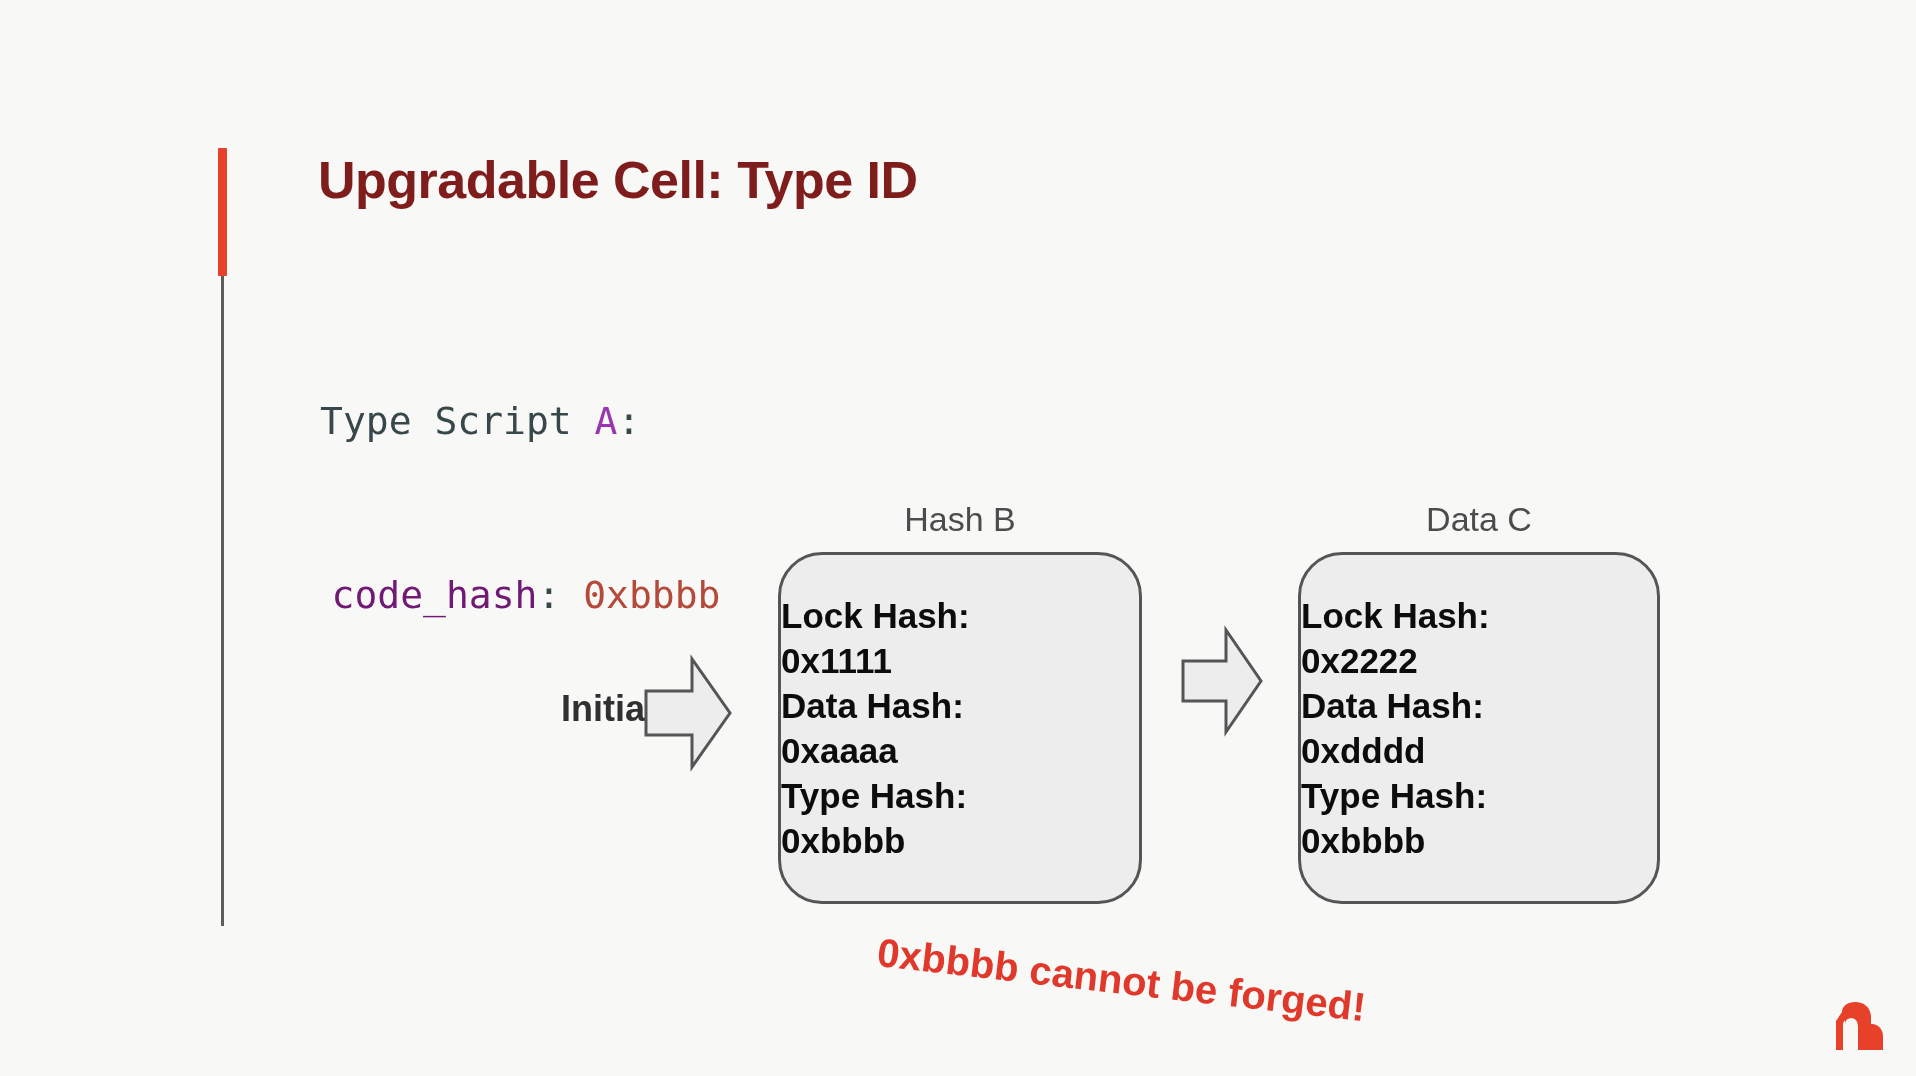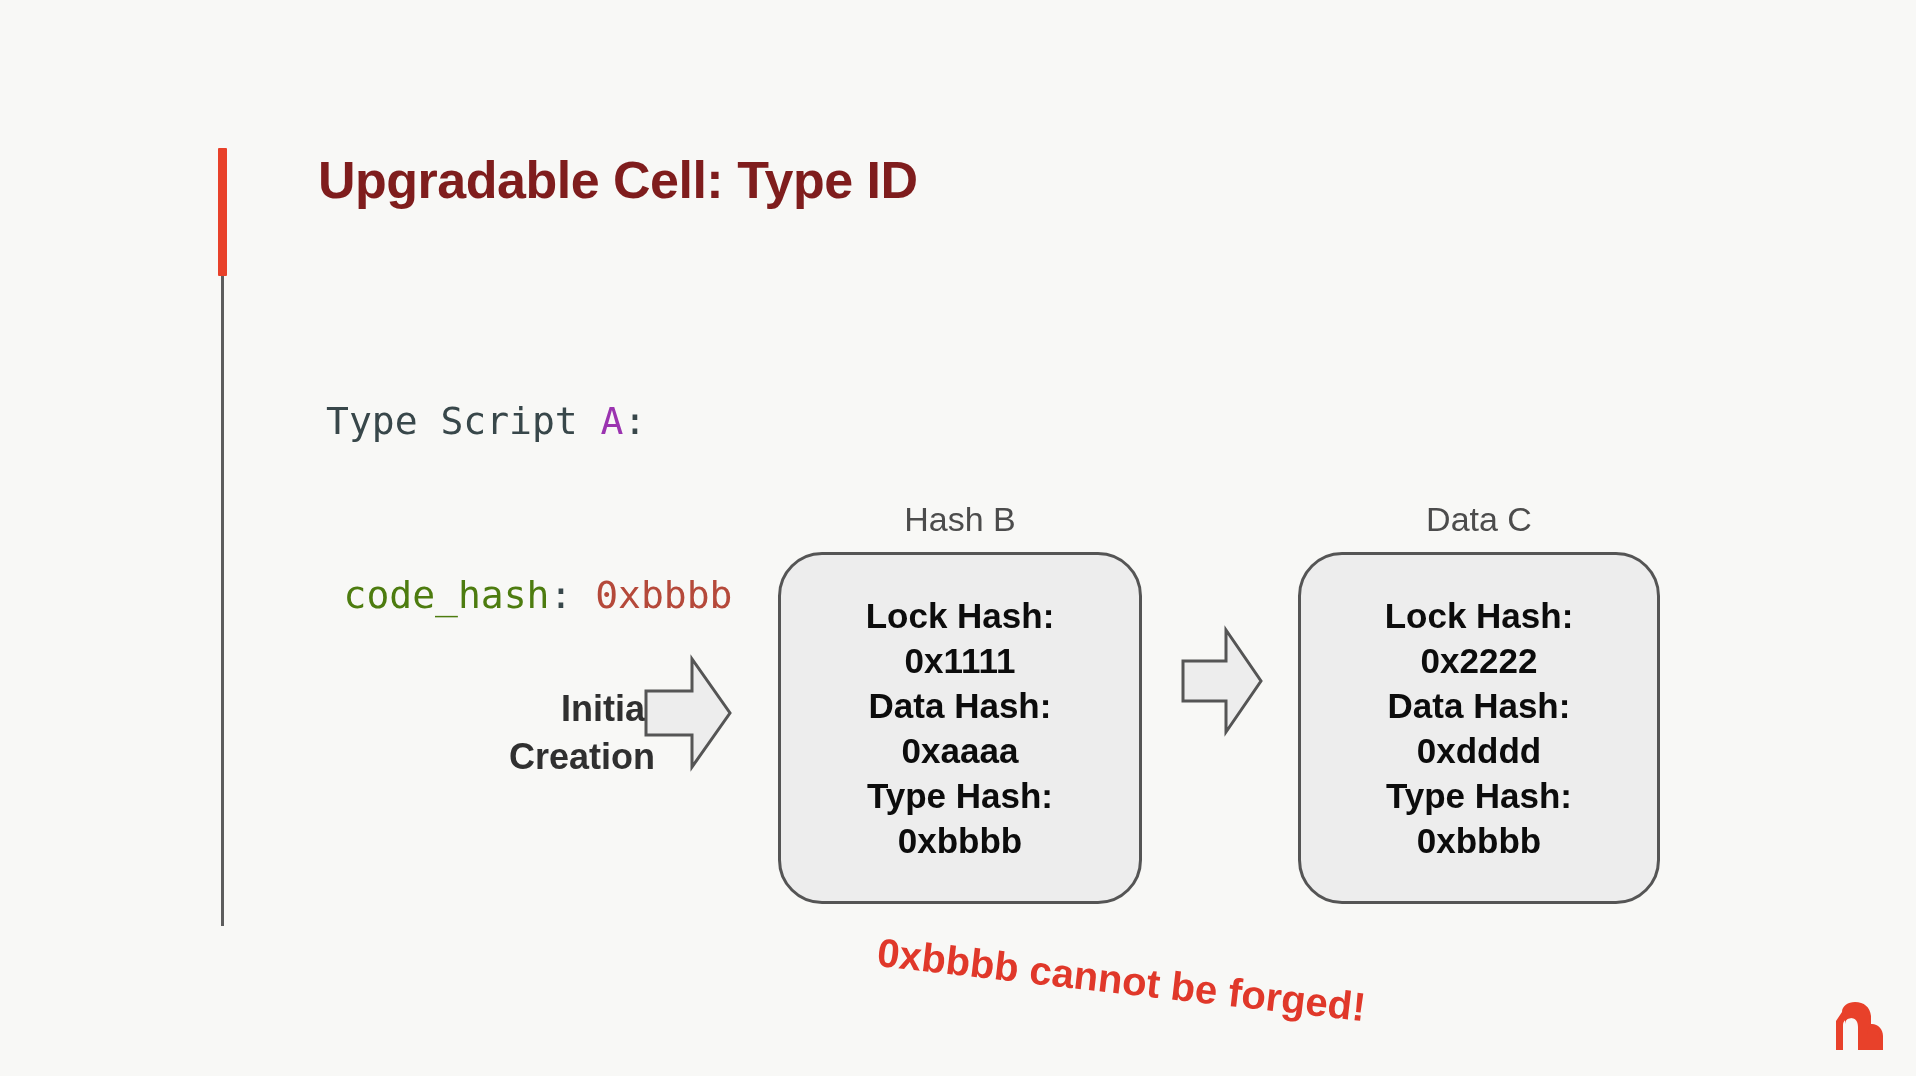--- a/index.html
+++ b/index.html
@@ -57,21 +57,21 @@
     top: 276px;
     font-family: "DejaVu Sans Mono", "Liberation Mono", monospace;
     font-size: 38px;
     line-height: 58px;
     white-space: pre;
     color: #38474a;
   }
   .code .ln { display: block; text-align: center; }
   .tok-plain  { color: #38474a; }
   .tok-ident  { color: #9b34b0; }
-  .tok-key    { color: #4d7c0f; margin-left: 12px; }
+  .tok-key    { color: #701a75; }
   .tok-punct  { color: #38474a; }
   .tok-value  { color: #b5493a; }
   .indent { display: inline-block; width: 4ch; }
 
   
   .cell-group { position: absolute; }
   .cell-label {
     position: absolute;
     width: 100%;
     text-align: center;
@@ -85,21 +85,21 @@
     top: 52px;
     left: 0;
     width: 100%;
     height: 352px;
     background: #ededed;
     border: 3px solid #555555;
     border-radius: 44px;
     box-sizing: border-box;
     display: flex;
     flex-direction: column;
-    align-items: center;
+    align-items: flex-start;
     justify-content: center;
   }
   .cell-line {
     font-size: 35px;
     font-weight: bold;
     color: #0c0c0c;
     line-height: 45px;
     text-align: center;
   }
 
@@ -156,21 +156,20 @@
 
   <div class="title">Upgradable Cell: Type ID</div>
 
   <div class="code">
     <span class="ln"><span class="tok-plain">Type Script </span><span class="tok-ident">A</span><span class="tok-punct">:</span></span>
     <span class="ln"><span class="indent"></span><span class="tok-key">code_hash</span><span class="tok-punct">: </span><span class="tok-value">0xbbbb</span></span>
   </div>
 
   <div class="initial-creation">
     <div>Initial</div>
-    <div>Creation</div>
   </div>
 
   <div class="block-arrow" id="arrow-1">
     <svg width="92" height="120" viewBox="0 0 92 120" xmlns="http://www.w3.org/2000/svg">
       <polygon points="4,38 50,38 50,6 88,60 50,114 50,82 4,82" fill="#ededed" stroke="#555555" stroke-width="3" stroke-linejoin="miter"></polygon>
     </svg>
   </div>
 
   <div class="cell-group" id="cell-b-group">
     <div class="cell-label">Hash B</div>

